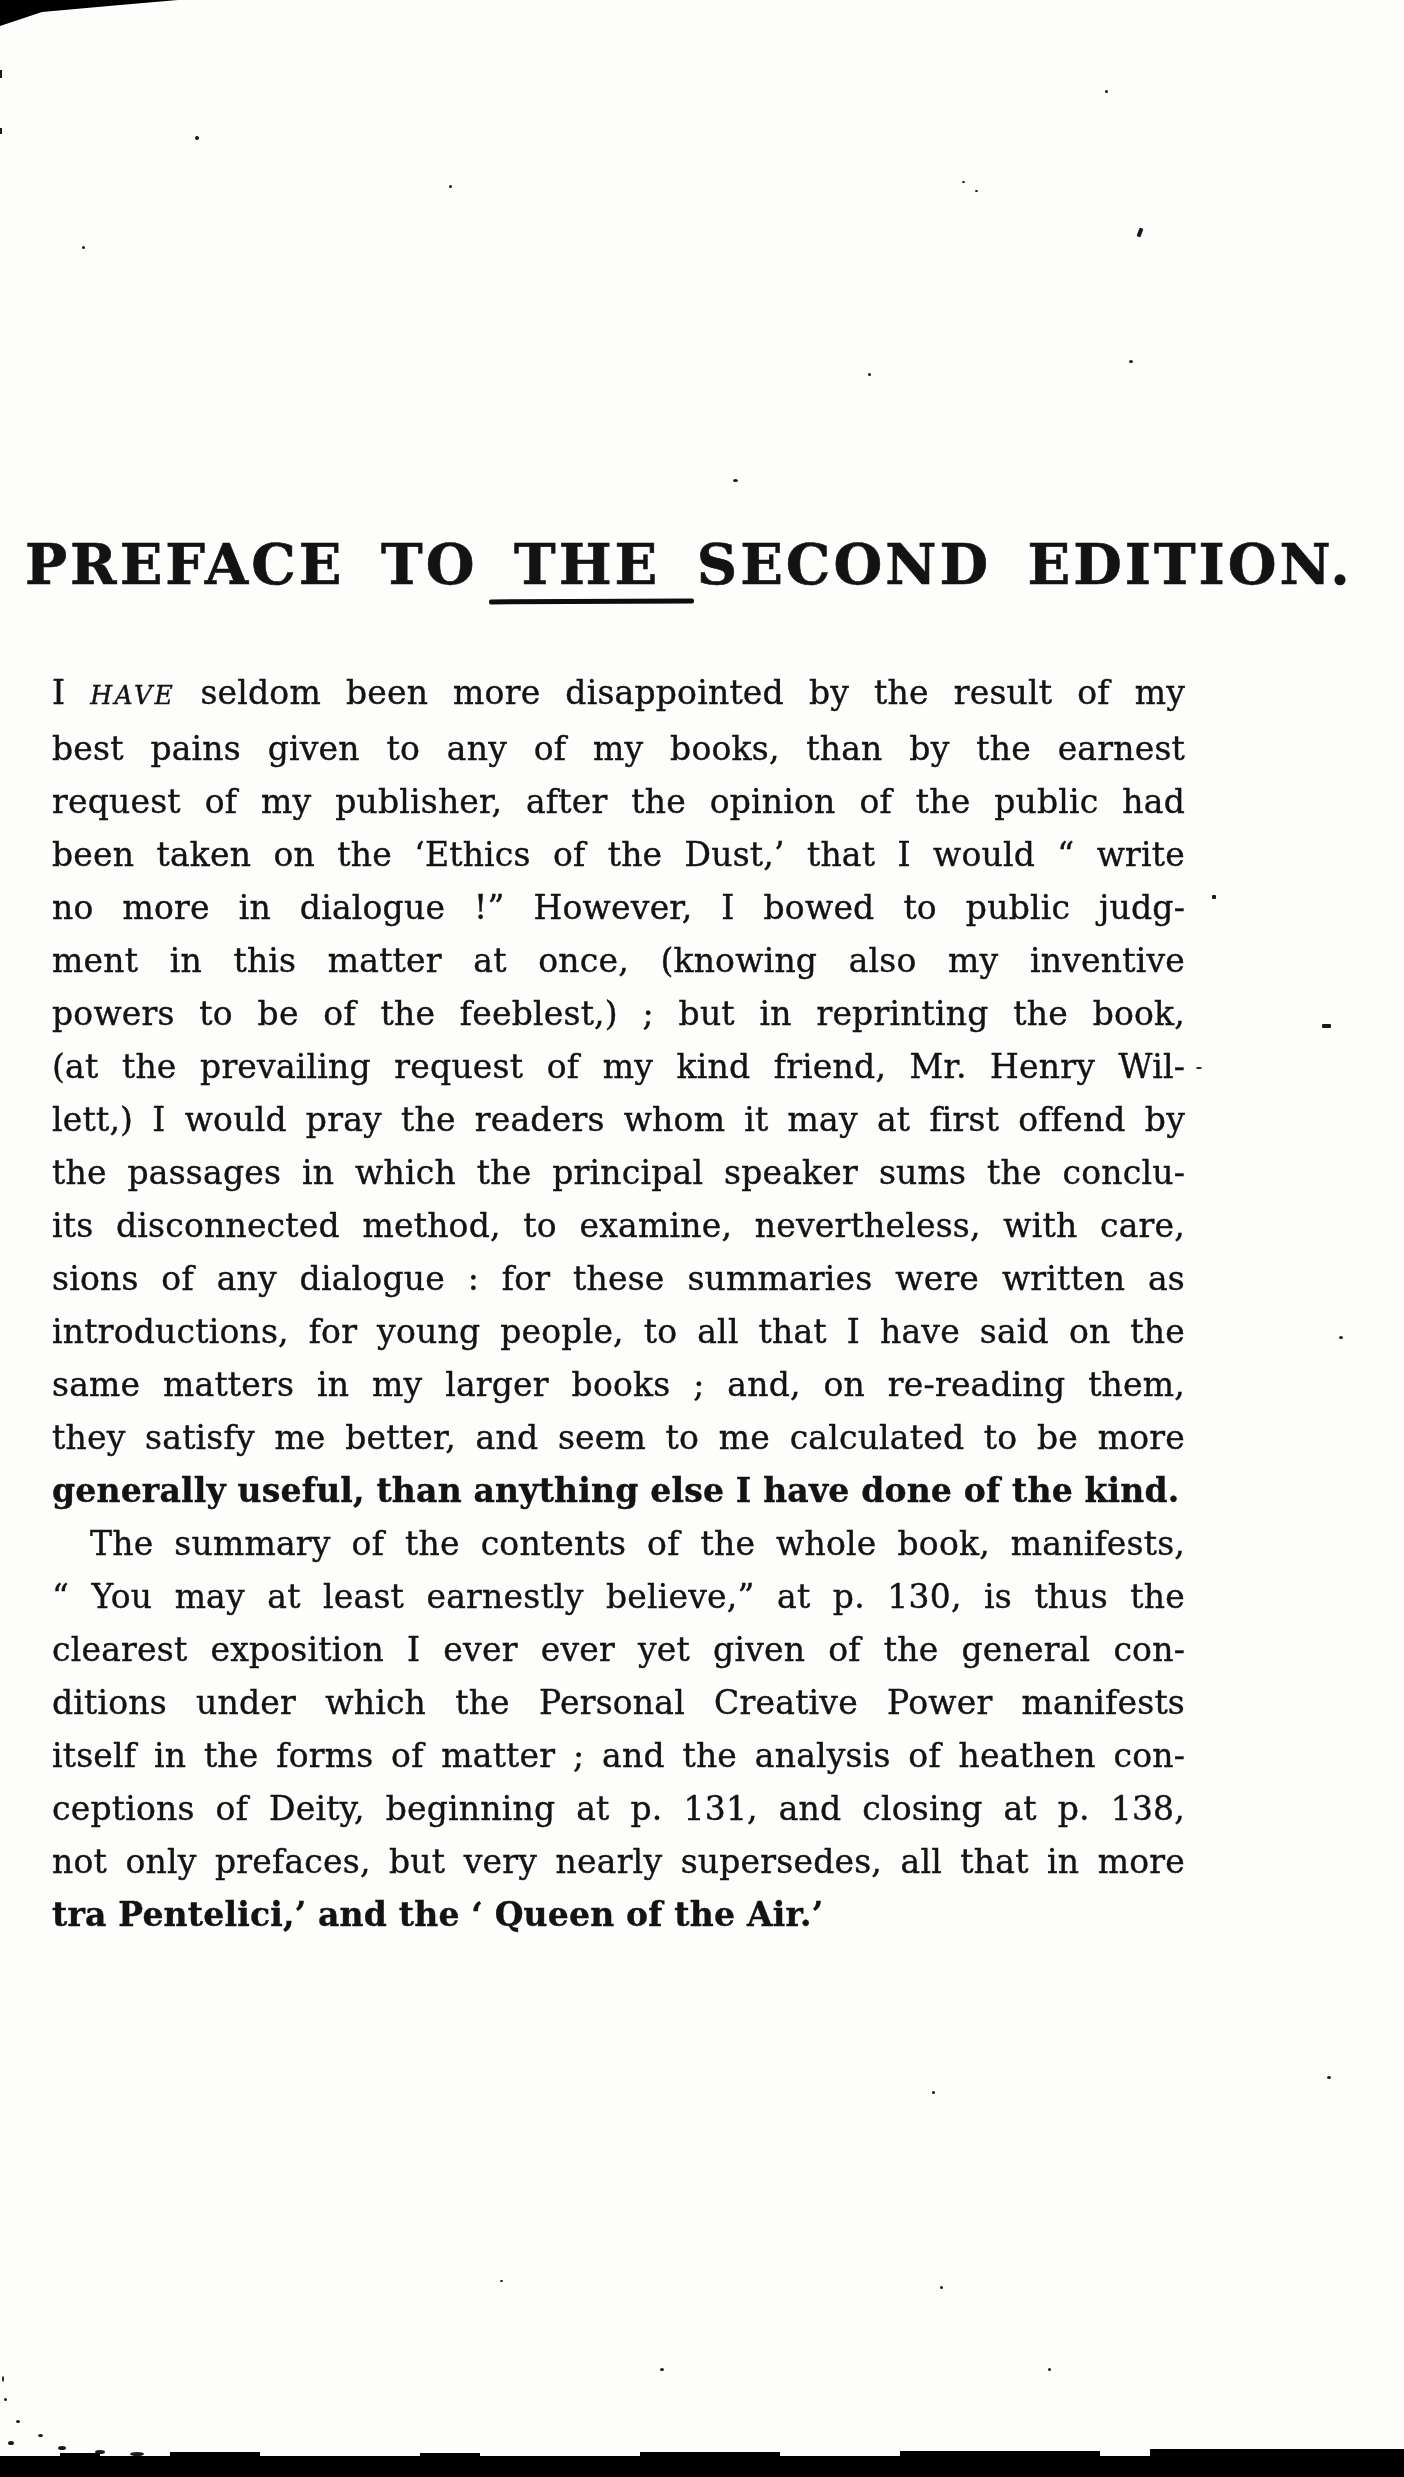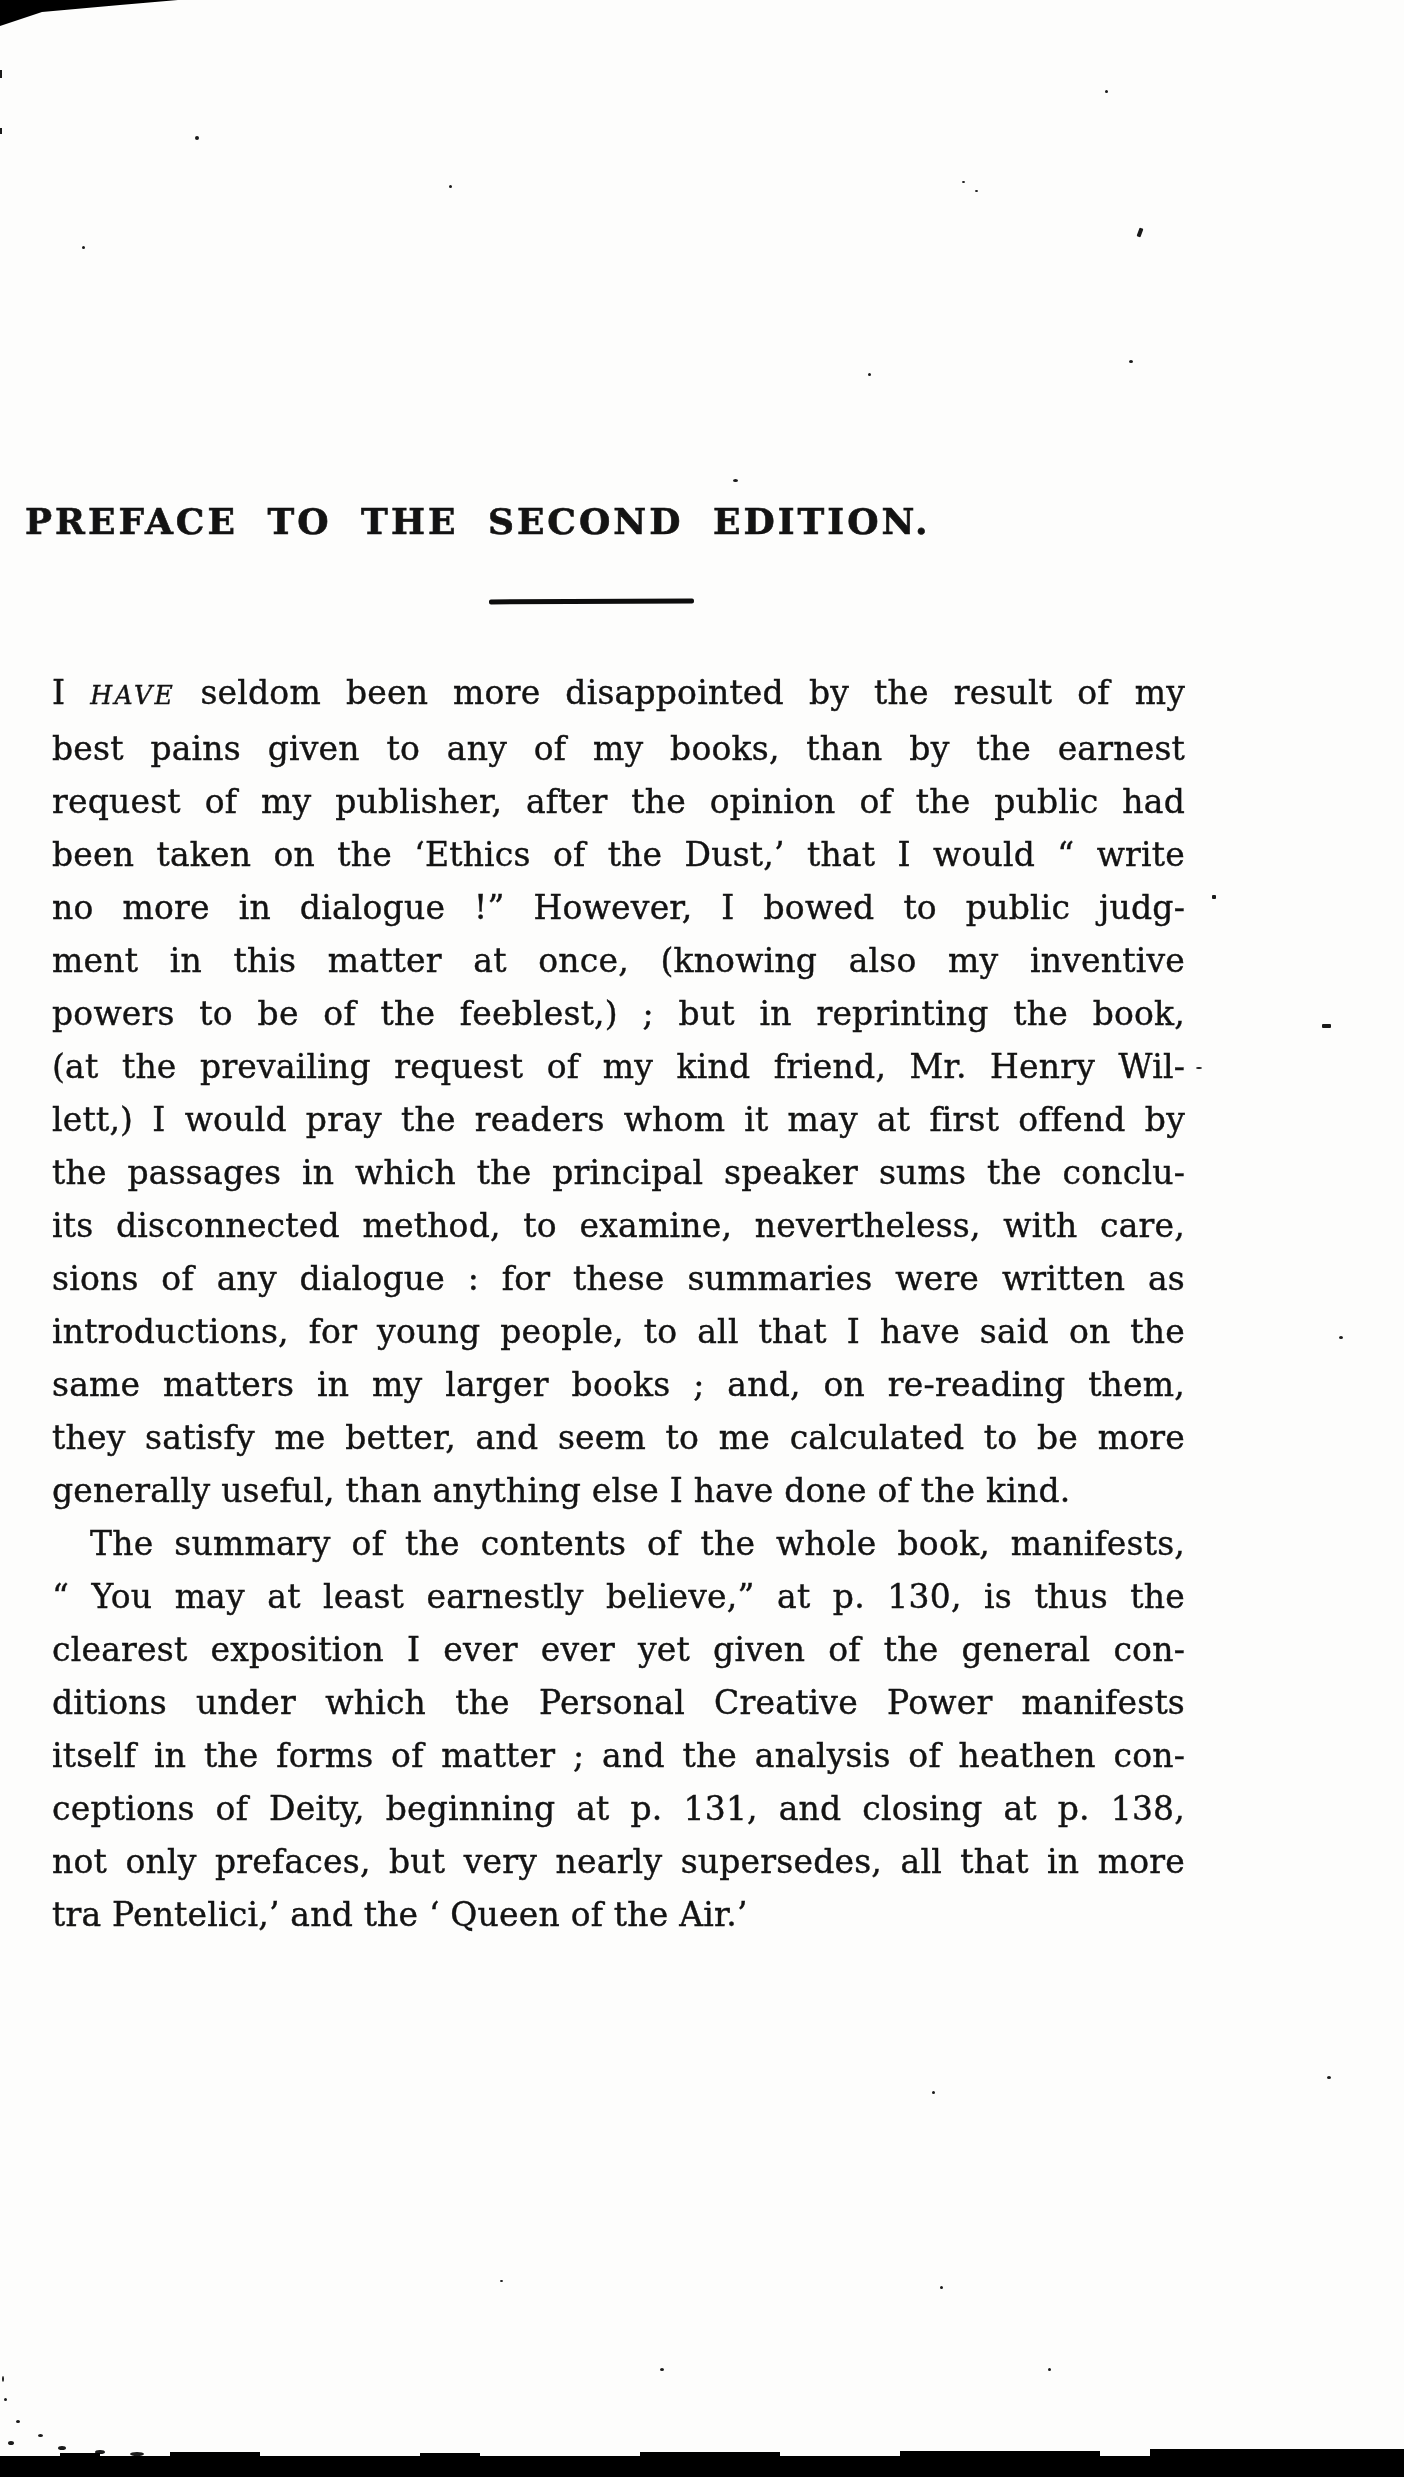--- a/index.html
+++ b/index.html
@@ -10,26 +10,26 @@
     width: 1404px;
     height: 2477px;
     background: #fdfdfc;
     overflow: hidden;
     font-family: "DejaVu Serif", "Liberation Serif", serif;
     color: #131313;
   }
 
   .page-title {
     position: absolute;
-    top: 478px;
+    top: 496px;
     left: 52px;
     width: 1133px;
     transform: translateX(-27px);
     text-align: left;
-    font-size: 36px;
+    font-size: 56px;
     line-height: 1.1;
     letter-spacing: 3px;
     word-spacing: 14px;
     white-space: nowrap;
     -webkit-text-stroke: 0.6px #131313;
   }
 
   .divider-rule {
     position: absolute;
     top: 599px;
@@ -49,21 +49,21 @@
     font-size: 33px;
     line-height: 53px;
     letter-spacing: 0.2px;
     -webkit-text-stroke: 0.4px #141414;
   }
 
   .line {
     text-align: justify;
     text-align-last: justify;
   }
-  .line.end { text-align-last: left; }
+  .line.end { text-align-last: left; font-weight: bold; }
   .line.indent { text-indent: 38px; }
 
   .sc {
     font-size: 0.76em;
     letter-spacing: 2.5px;
     font-style: italic;
   }
 
   
   .wedge {

